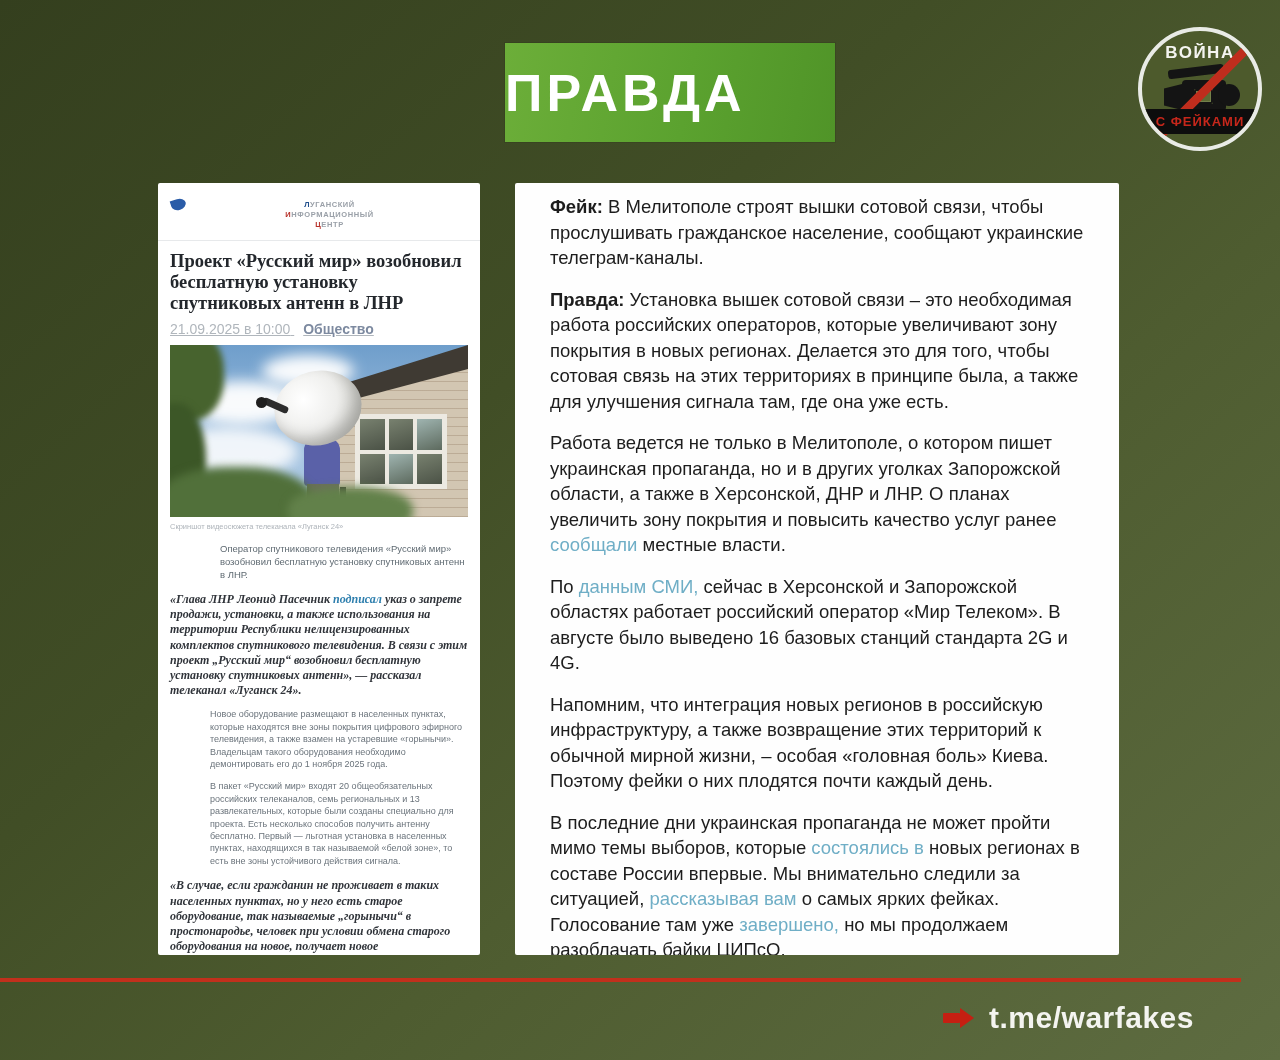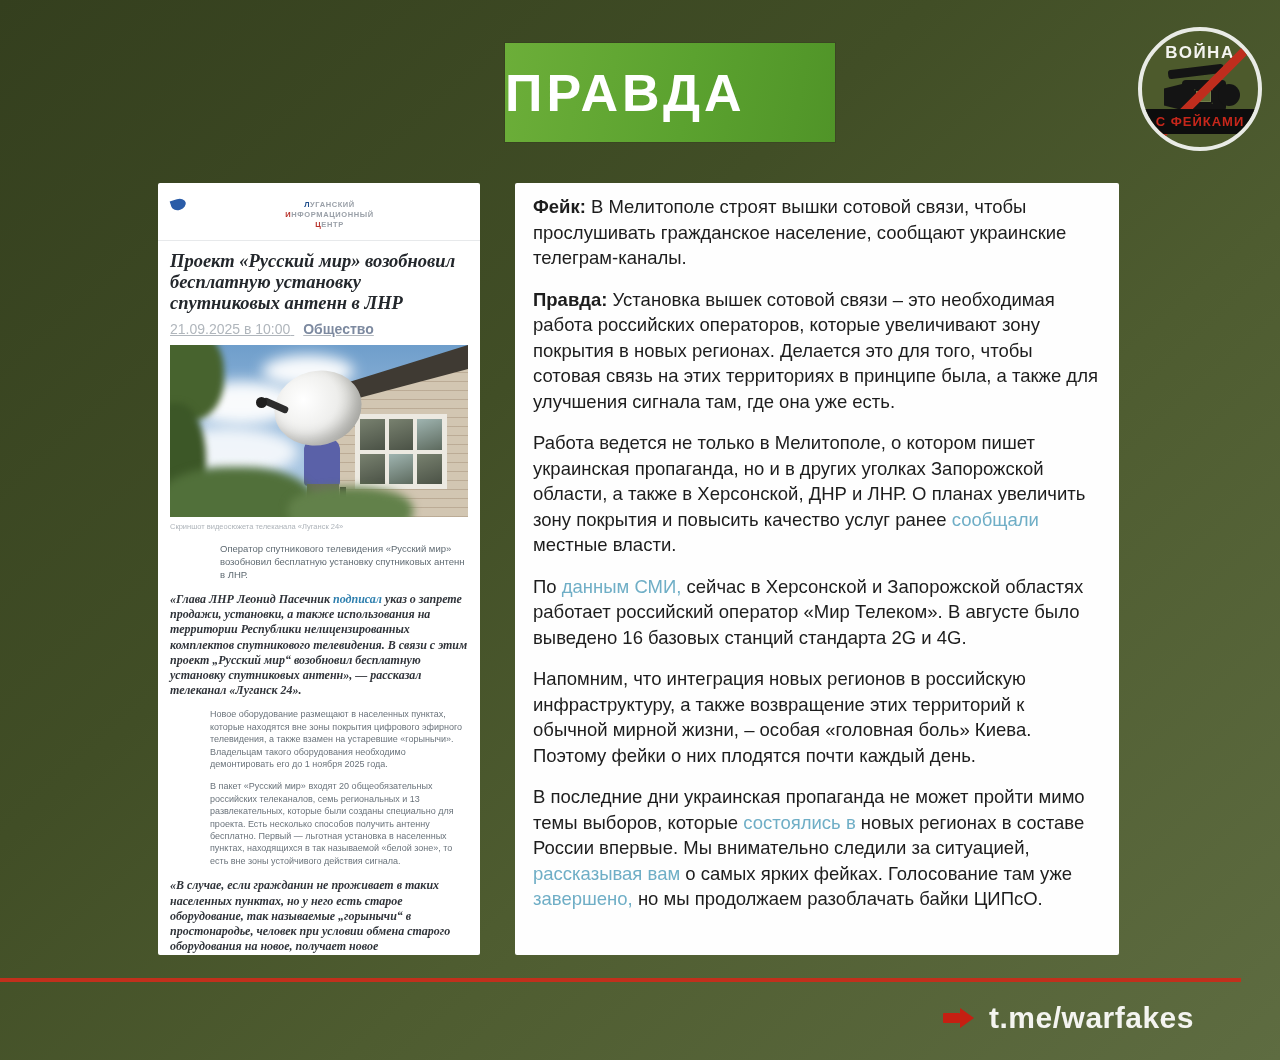--- a/index.html
+++ b/index.html
@@ -33,21 +33,21 @@
   .band-text{color:#c7271b;font-weight:700;font-size:13px;letter-spacing:1px;}
 
   
   .card{position:absolute;left:158px;top:183px;width:322px;height:772px;background:#ffffff;
     border-radius:2px;padding:10px 12px;box-sizing:border-box;overflow:hidden;}
   .src{position:relative;padding-left:21px;margin-top:7px;min-height:32px;text-align:center;}
   .src-icon{position:absolute;left:1px;top:-1px;width:15px;height:11px;background:#2a5ca8;
     border-radius:0 80% 80% 80%;transform:rotate(-18deg);}
   .src-line{font-size:7.5px;font-weight:700;letter-spacing:.6px;color:#9aa0a8;line-height:10px;}
   .divider{height:1px;background:#e7e9eb;margin:8px -12px 10px;}
-  .title{font-family:"Liberation Serif",serif;font-weight:700;font-size:18.5px;line-height:21px;color:#23272c;font-style:italic;}
+  .title{font-family:"Liberation Serif",serif;font-weight:700;font-size:18.5px;line-height:21px;color:#23272c;}
   .meta{margin-top:7px;font-size:14px;color:#b0b6bc;text-decoration:underline;}
   .meta .cat{color:#7d8aa0;font-weight:700;margin-left:9px;}
   .photo{margin-top:8px;height:172px;position:relative;overflow:hidden;
     background:linear-gradient(180deg,#6f9ecb 0%,#9dbede 55%,#b9d2e8 100%);}
   .ph{position:absolute;}
   .cloud{background:#ffffff;border-radius:50%;filter:blur(7px);opacity:.95;}
   .cl1{left:16px;top:36px;width:112px;height:44px;}
   .cl2{left:92px;top:10px;width:92px;height:32px;}
   .cl3{left:-12px;top:82px;width:140px;height:50px;opacity:.85;}
   .roof{left:0;top:0;width:100%;height:100%;background:#3f3a33;
@@ -74,21 +74,21 @@
   .fol-c{left:-12px;bottom:-22px;width:155px;height:72px;background:#51703a;filter:blur(4px);}
   .fol-d{left:118px;bottom:-18px;width:125px;height:48px;background:#62814a;filter:blur(4px);}
   .caption{margin-top:5px;font-size:7.5px;color:#aeb4ba;}
   .lead{margin:11px 0 0 50px;font-size:9.5px;line-height:13px;color:#5f6a72;}
   .quote{margin-top:11px;font-family:"Liberation Serif",serif;font-style:italic;font-weight:600;
     font-size:12px;line-height:15.2px;color:#30343a;}
   .body-p{margin:10px 0 0 40px;font-size:9px;line-height:12.4px;color:#6a737b;}
 
   
   .panel{position:absolute;left:515px;top:183px;width:604px;height:772px;background:#fefefe;
-    border-radius:2px;padding:11px 18px;box-sizing:border-box;overflow:hidden;}
+    border-radius:2px;padding:11px 35px;box-sizing:border-box;overflow:hidden;}
   .fact-p{margin:0 0 16px;font-size:18.5px;line-height:25.5px;color:#1d1d1d;}
 
   
   .seg-n{}
   .seg-b{font-weight:700;}
   .seg-l{color:#6faec6;}
   .card .seg-l{color:#2e7fae;}
   .seg-blue{color:#1f4e8c;}
   .seg-red{color:#b8322a;}
 

